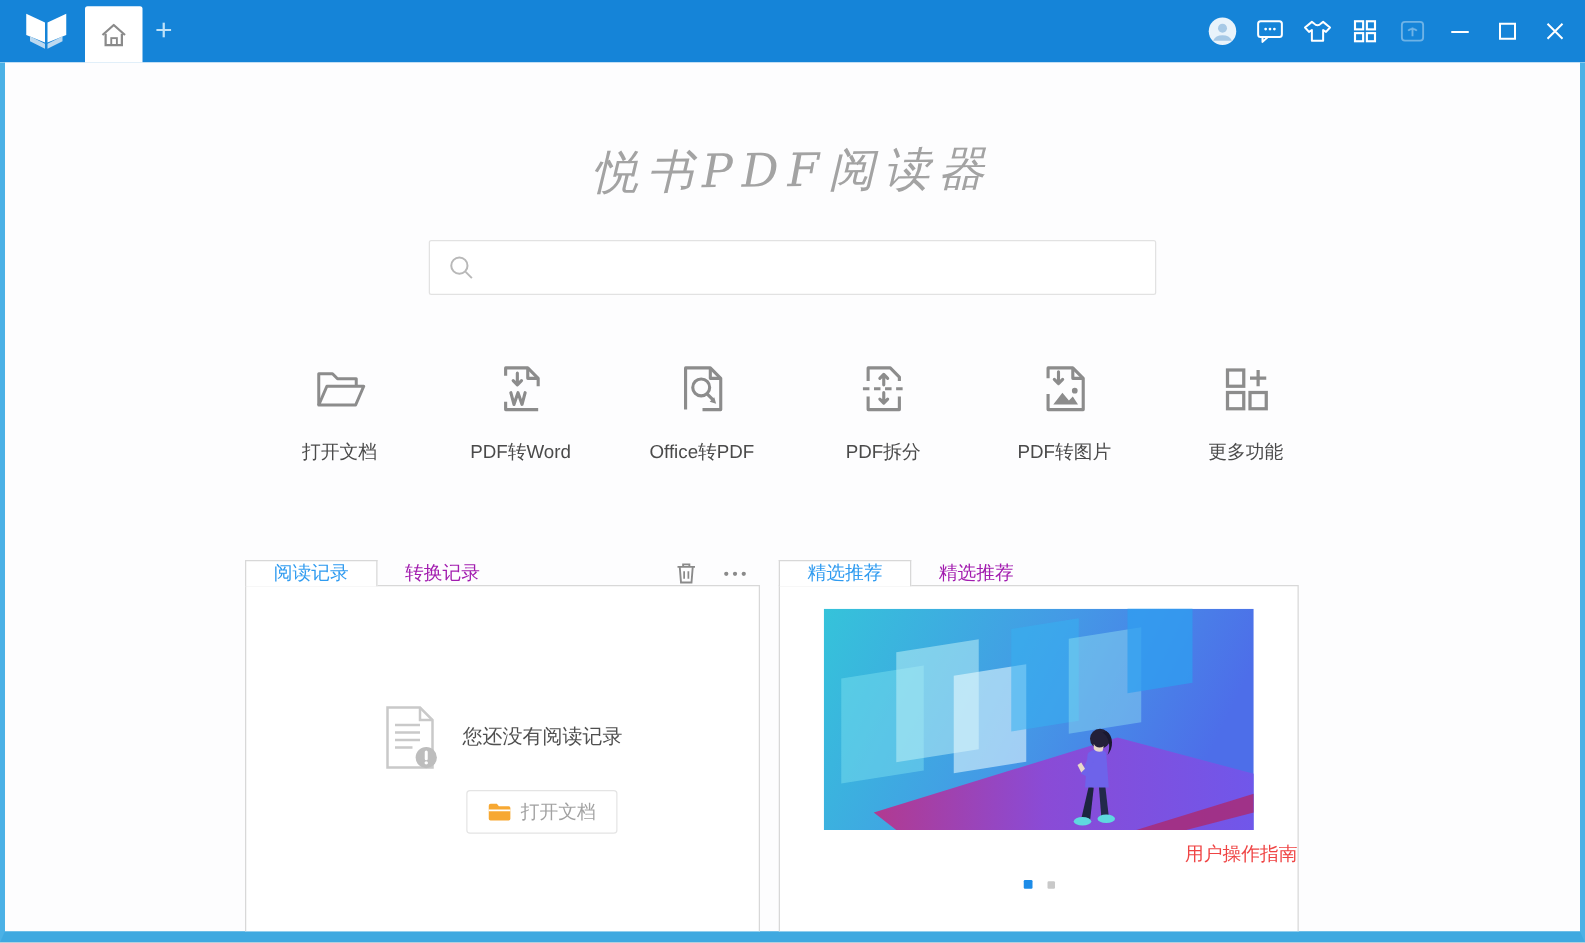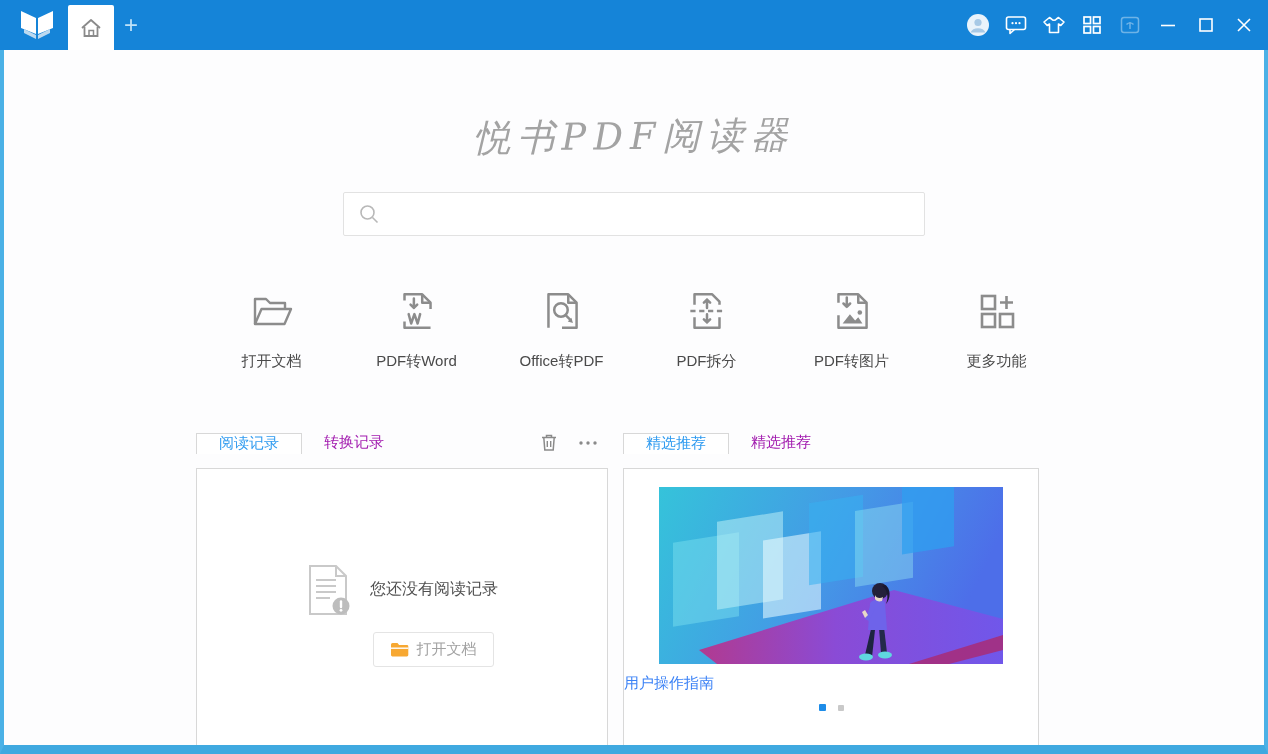--- a/index.html
+++ b/index.html
@@ -35,38 +35,38 @@
   
   .features { position:absolute; top:232px; left:0; width:100%; display:flex; justify-content:center; gap:49px; }
   .feat { width:96px; display:flex; flex-direction:column; align-items:center; cursor:pointer; }
   .feat .fic { height:58px; display:flex; align-items:center; justify-content:center; }
   .feat .flabel { margin-top:12px; font-size:15px; color:#4a4a4a; white-space:nowrap; }
 
   
   .panel { position:absolute; top:383px; height:289px; }
   .panel-left  { left:192px; width:412px; }
   .panel-right { left:619px; width:416px; }
-  .panel-header { height:35px; display:flex; align-items:flex-start; position:relative; z-index:2; }
+  .panel-header { height:35px; display:flex; align-items:flex-end; position:relative; z-index:2; }
   .ptab { padding:0 22px; display:flex; align-items:center; font-size:15px; color:#a21caf; cursor:pointer; }
   .ptab.active { background:#fff; border:1px solid #d8d8d8; border-bottom:none; color:#2f9bf0; margin-bottom:-1px; padding-bottom:1px; }
   .hdr-tools { margin-left:auto; display:flex; align-items:center; gap:20px; padding-right:10px; }
   .hdr-tools .tool { cursor:pointer; display:flex; align-items:center; }
   .panel-body { position:relative; z-index:1; background:#fff; border:1px solid #d8d8d8; height:292px; }
 
   
   .empty-wrap { height:100%; display:flex; flex-direction:column; align-items:center; justify-content:center; }
   .empty-row { display:flex; align-items:center; gap:18px; }
   .empty-text { font-size:16px; color:#4f4f4f; }
   .open-doc-btn { margin-top:14px; margin-left:62px; display:flex; align-items:center; gap:8px;
                   border:1px solid #e4e4e4; border-radius:3px; background:#fff; padding:7px 16px;
                   font-size:15px; color:#a2a2a2; cursor:pointer; font-family:inherit; }
 
   
   .banner { margin:18px auto 0; width:344px; height:177px; display:block; }
-  .caption { text-align:left; font-size:15px; color:#3b82f6; margin-top:10px; }
+  .caption { text-align:right; font-size:15px; color:#ef4444; margin-top:10px; }
   .dots { display:flex; justify-content:center; gap:12px; margin-top:11px; }
   .dot { width:7px; height:7px; border-radius:1px; background:#1d8ce8; cursor:pointer; }
   .dot.off { width:6px; height:6px; background:#c9c9c9; margin-top:1px; }
 </style>
 </head>
 <body>
 
 <div class="window">
 
   <div class="titlebar">

